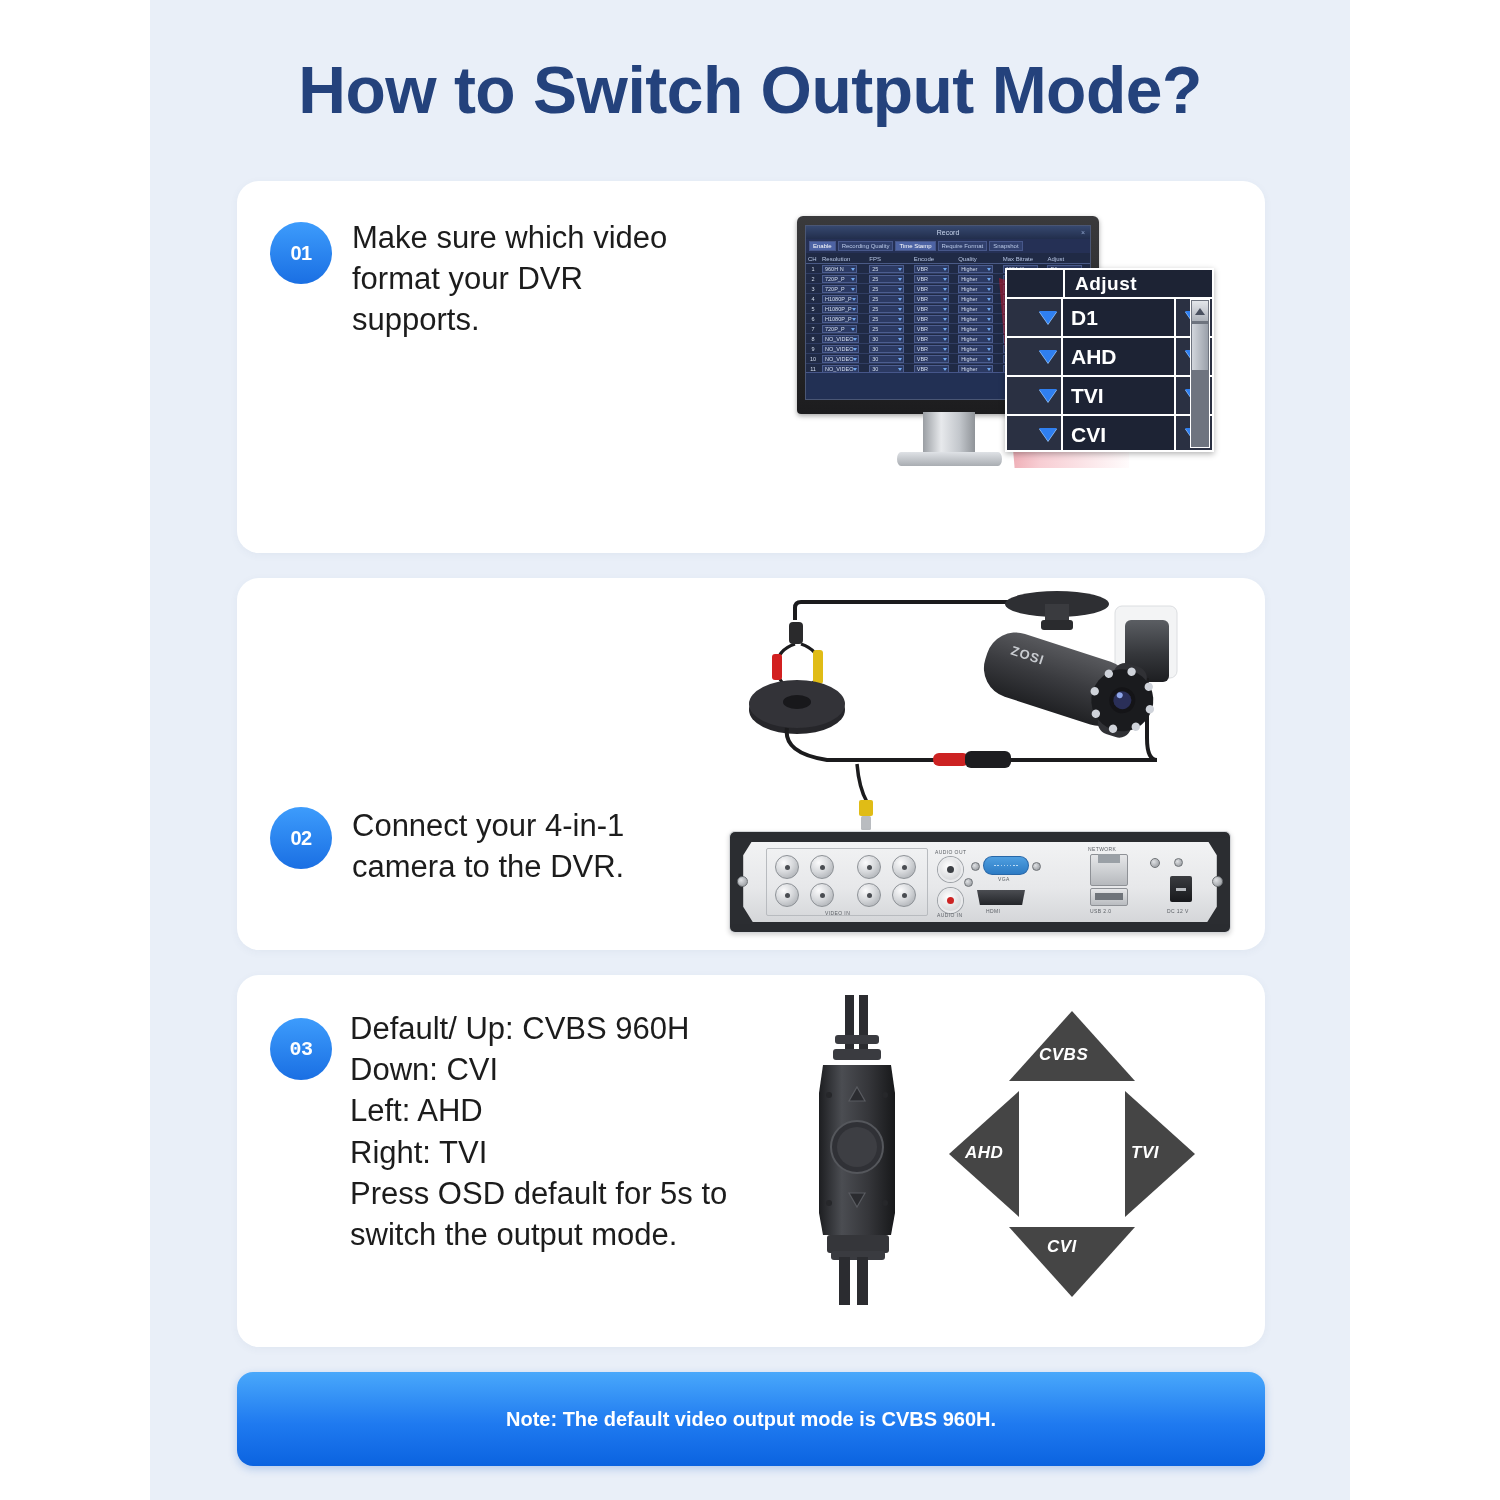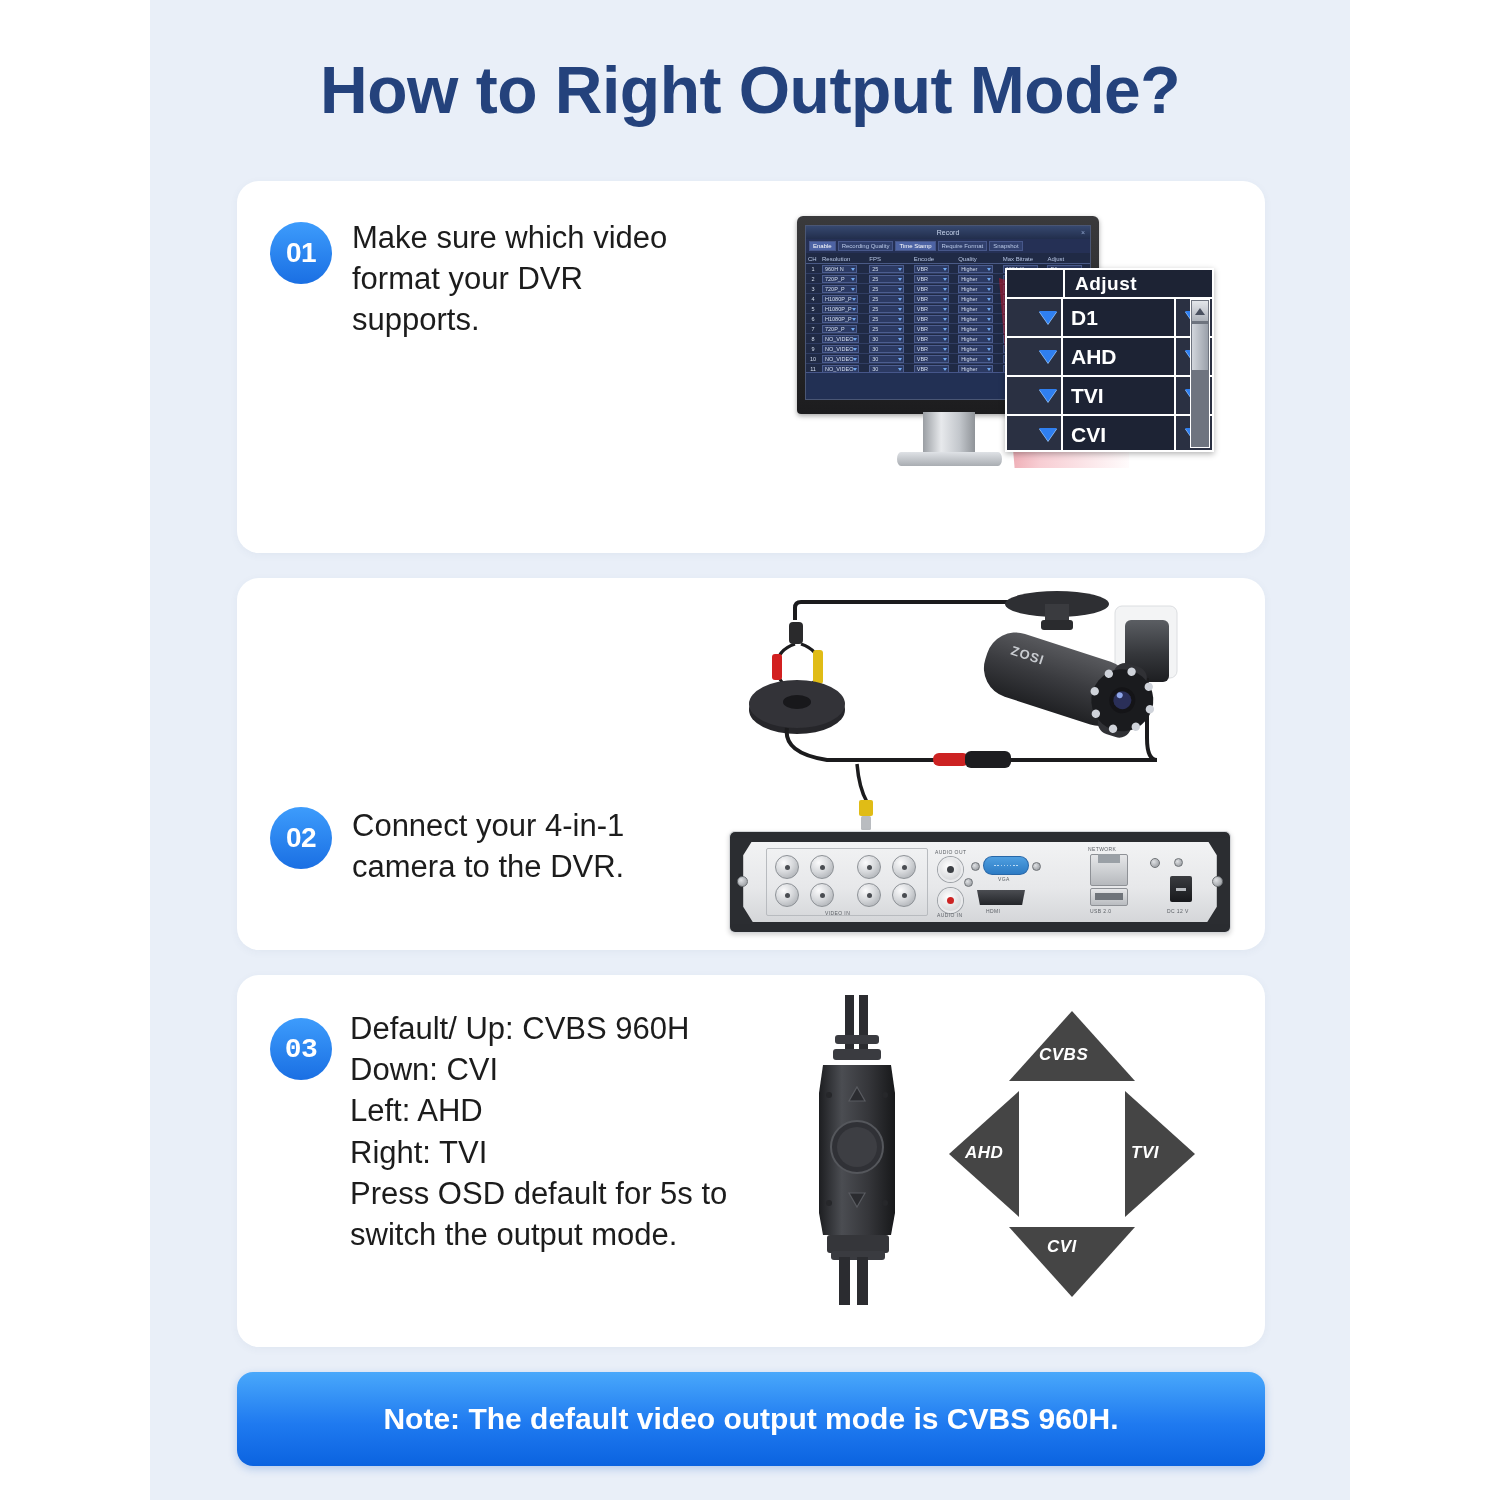--- a/index.html
+++ b/index.html
@@ -28,21 +28,21 @@
     background:#ffffff;border-radius:22px;
     box-shadow:0 2px 8px rgba(60,80,120,0.05);
   }
   #card1{top:181px;height:372px;}
   #card2{top:578px;height:372px;}
   #card3{top:975px;height:372px;}
 
   .badge{
     position:absolute;left:33px;width:62px;height:62px;border-radius:50%;
     background:linear-gradient(180deg,#3d9cfc 0%,#1a6fe3 100%);
-    color:#ffffff;font-size:28px;font-weight:bold;
+    color:#ffffff;font-size:20px;font-weight:bold;
     display:flex;align-items:center;justify-content:center;
     letter-spacing:-0.5px;
   }
   .steptext{
     position:absolute;
     font-size:31px;line-height:1.33;color:#1c1c1c;
     font-weight:400;
     white-space:pre-line;
   }
   #badge1{top:41px;}
@@ -278,30 +278,30 @@
     font-size:17px;font-weight:bold;line-height:1.25;text-align:center;
   }
 
   
   .note{
     position:absolute;left:87px;top:1372px;width:1028px;height:94px;
     border-radius:16px;
     background:linear-gradient(180deg,#49a8fb 0%,#1f7af0 55%,#0b63e0 100%);
     color:#ffffff;
     display:flex;align-items:center;justify-content:center;
-    font-size:30px;font-weight:bold;
+    font-size:20px;font-weight:bold;
     box-shadow:0 3px 8px rgba(20,90,200,.25);
   }
 </style>
 </head>
 <body>
 
 <div class="page">
 
-  <div class="title">How to Right Output Mode?</div>
+  <div class="title">How to Switch Output Mode?</div>
 
   <div class="card" id="card1">
     <div class="badge" id="badge1">01</div>
     <div class="steptext" id="text1">Make sure which video format your DVR supports.</div>
 
     <div class="art" id="art1">
 
       <div class="mon-body">
         <div class="mon-screen">
 

